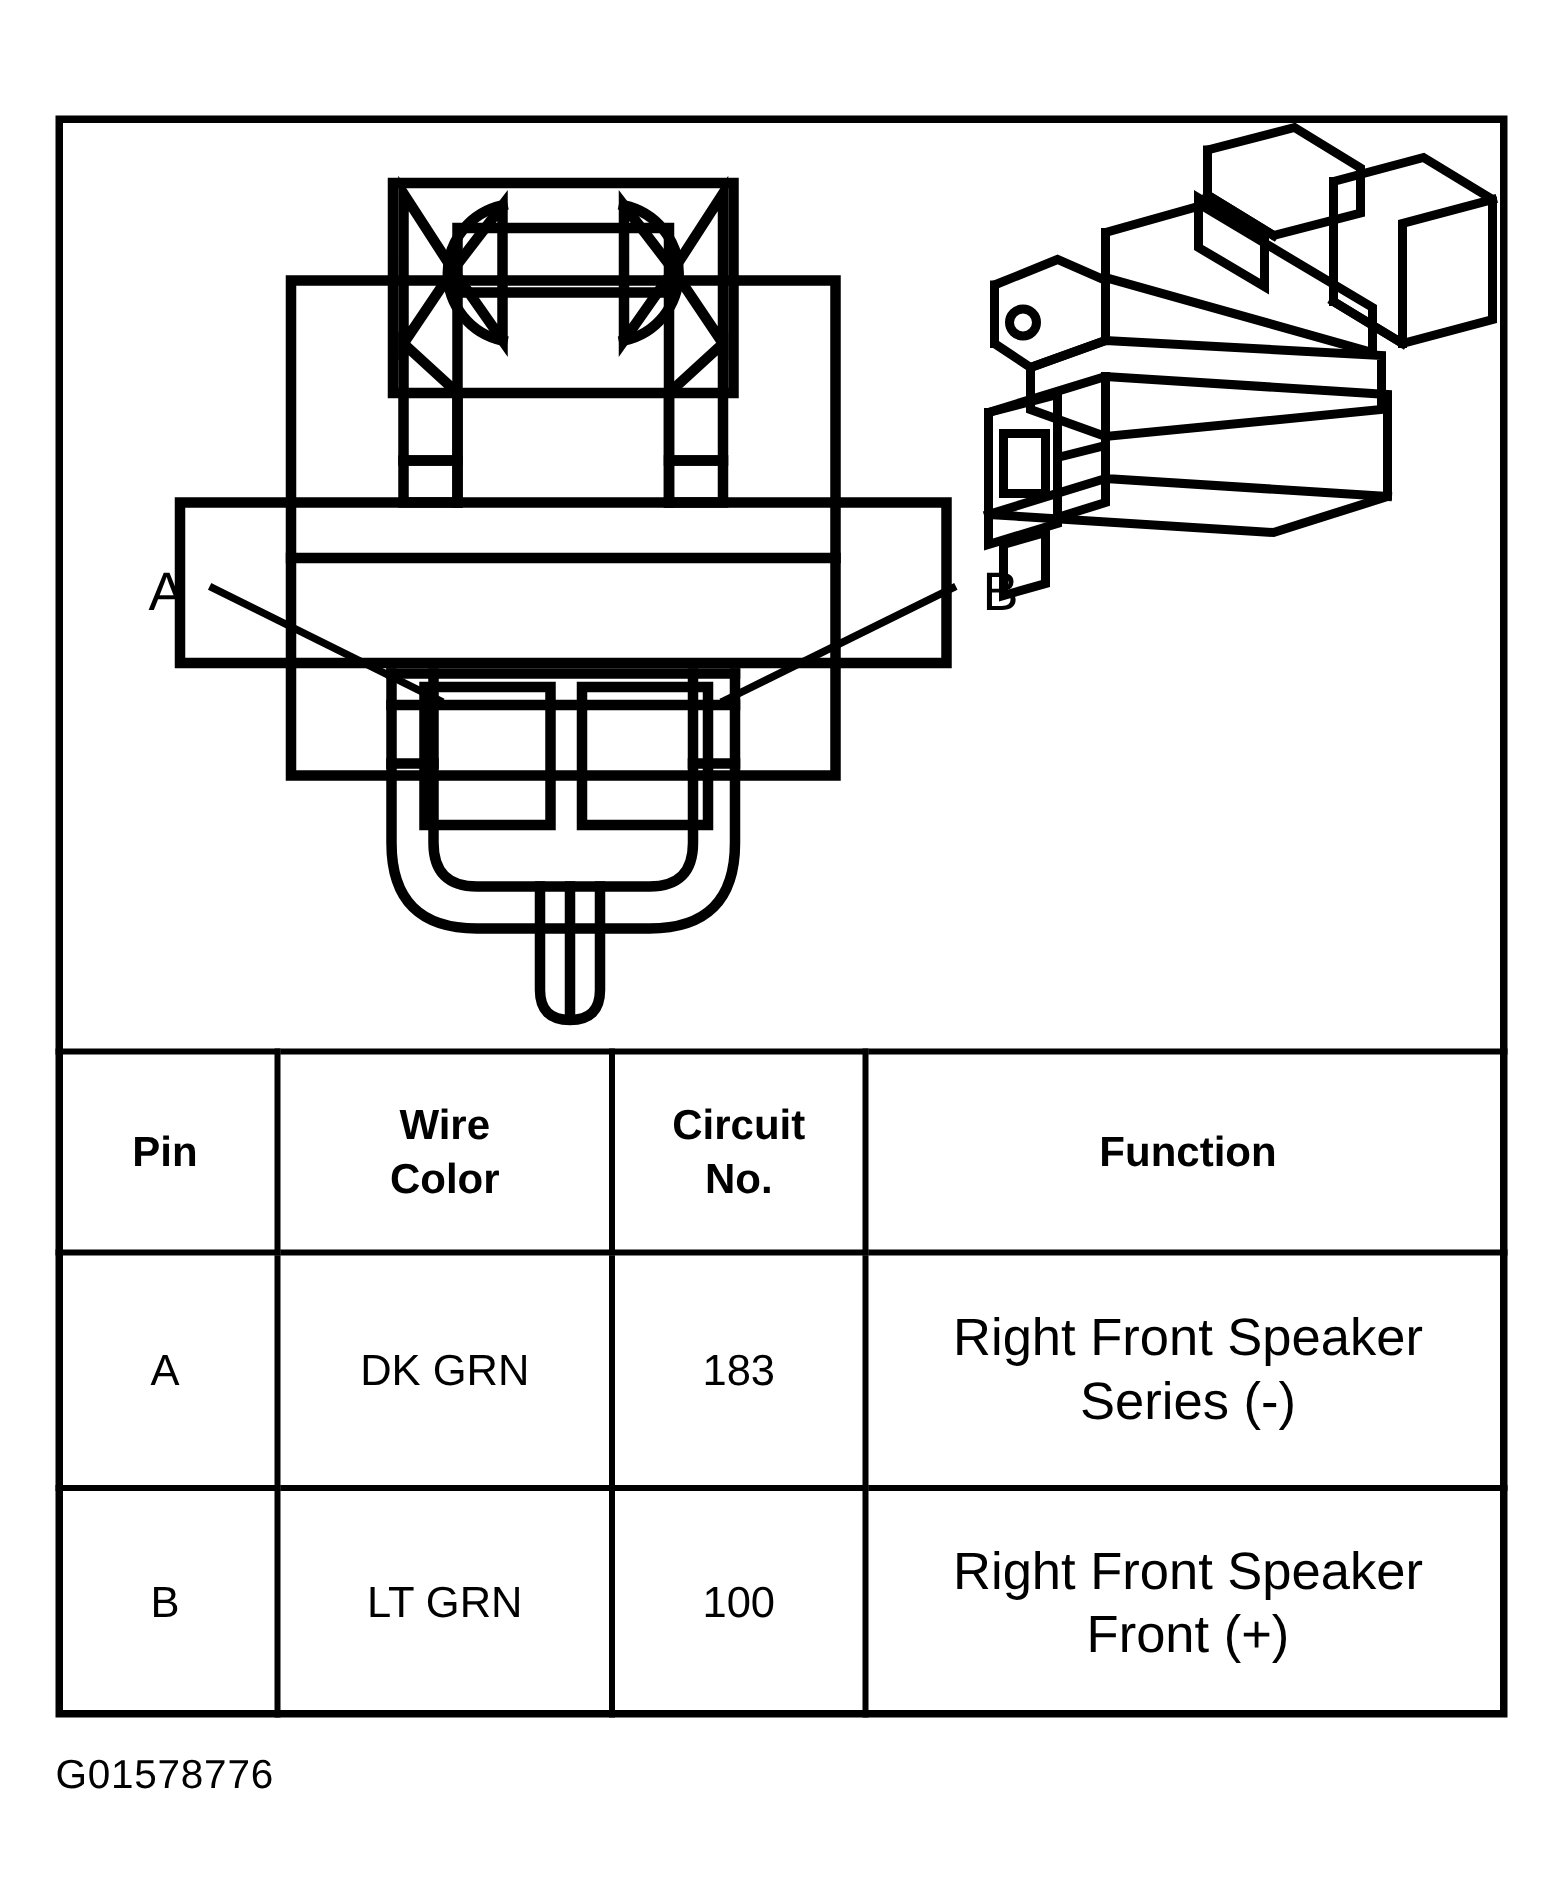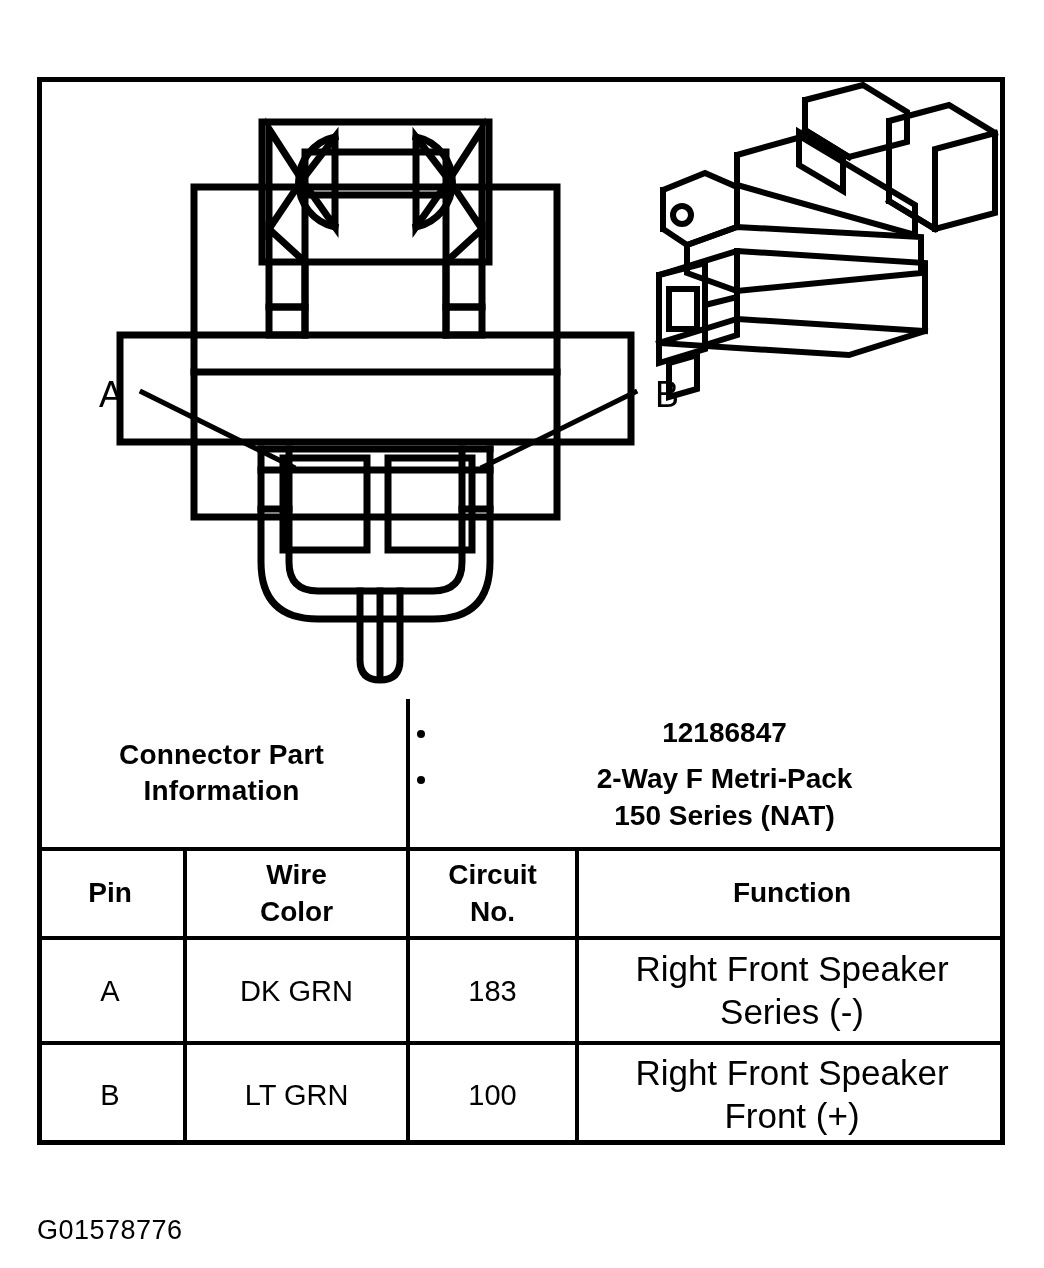--- a/index.html
+++ b/index.html
@@ -101,21 +101,21 @@
   }
   .cell-func {
     text-align: left;
     padding-left: 16px;
     font-size: 35px;
     line-height: 1.22;
   }
   .fig-id {
     position: absolute;
     left: 37px;
-    top: 1215px;
+    top: 1168px;
     font-size: 27px;
     letter-spacing: 0.5px;
   }
   .lbl-letter {
     font-size: 36px;
     font-weight: 400;
   }
 </style>
 </head>
 <body>
@@ -216,37 +216,20 @@
 
   <table class="conn-table">
     <colgroup>
       <col class="col-pin">
         <col class="col-wire">
         <col class="col-circ">
         <col class="col-func">
     </colgroup>
     <tbody>
 
-      <tr>
-        <td colspan="2" class="cpi-label noleft notop">
-          <div>Connector Part</div>
-          <div>Information</div>
-        </td>
-        <td colspan="2" class="cpi-list noright notop">
-          <ul>
-            <li>
-              <span>12186847</span>
-            </li>
-            <li>
-              <span>2-Way F Metri-Pack</span><br>
-              <span>150 Series (NAT)</span>
-            </li>
-          </ul>
-        </td>
-      </tr>
 
       <tr>
         <td class="hdr noleft">
           <div>Pin</div>
         </td>
         <td class="hdr">
           <div>Wire</div>
           <div>Color</div>
         </td>
         <td class="hdr">

